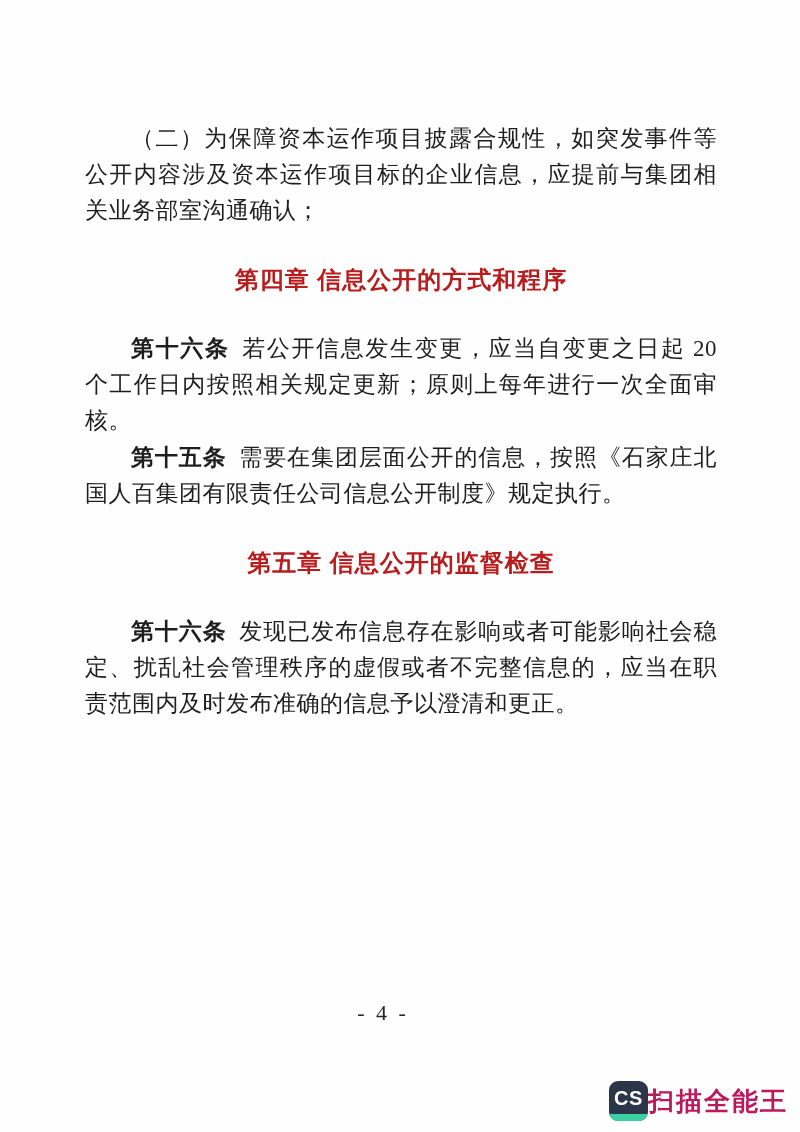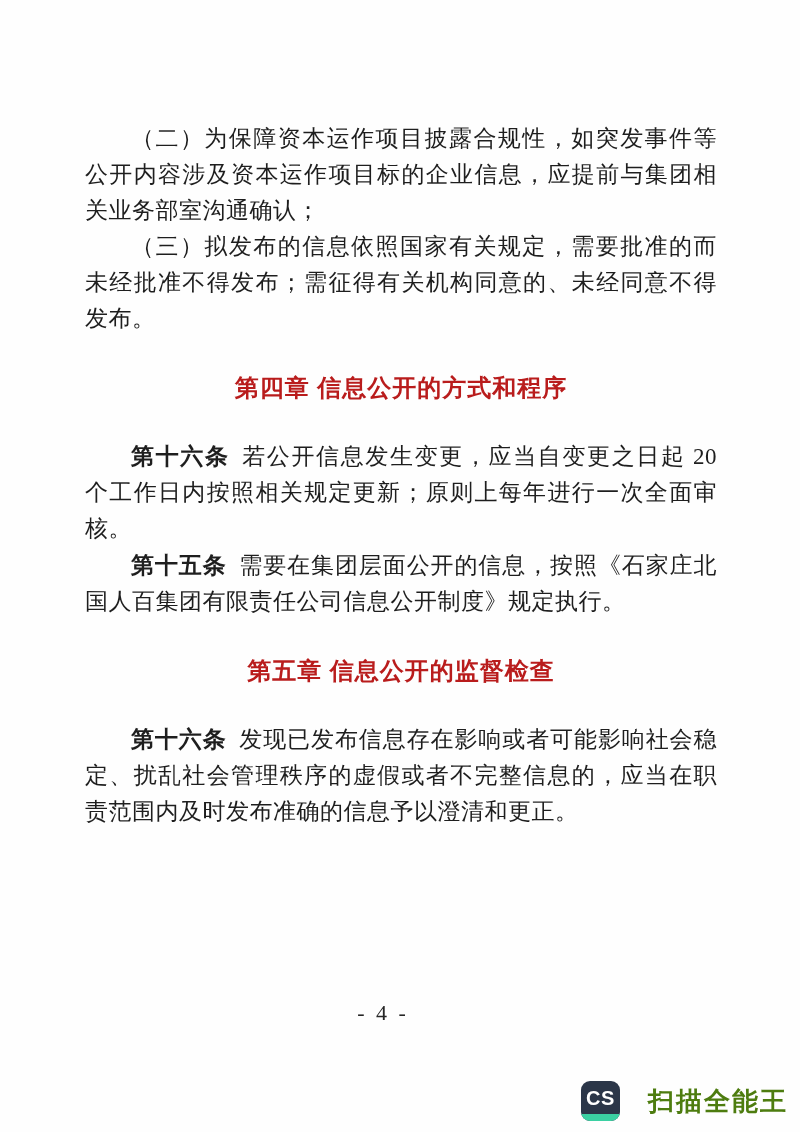--- a/index.html
+++ b/index.html
@@ -55,21 +55,21 @@
     font-size: 22px;
     letter-spacing: 3px;
     color: #262626;
   }
   .watermark {
     position: absolute;
     right: 12px;
     bottom: 11px;
     display: flex;
     align-items: center;
-    gap: 28px;
+    gap: 0;
   }
   .cs-logo {
     position: relative;
     width: 39px;
     height: 40px;
     border-radius: 9px;
     background: #2b3648;
     overflow: hidden;
     display: flex;
     align-items: center;
@@ -89,33 +89,32 @@
     right: 0;
     bottom: 0;
     height: 7px;
     background: #3bd0a2;
   }
   .cs-brand {
     font-family: Liberation Serif, serif;
     font-weight: 700;
     font-size: 26px;
     letter-spacing: 2px;
-    color: #4d7c0f;
+    color: #be185d;
   }
 </style>
 </head>
 <body>
 
 <div class="page">
 
   <main class="doc">
 
     <p class="para">（二）为保障资本运作项目披露合规性，如突发事件等公开内容涉及资本运作项目标的企业信息，应提前与集团相关业务部室沟通确认；</p>
 
-    <p class="para">（三）拟发布的信息依照国家有关规定，需要批准的而未经批准不得发布；需征得有关机构同意的、未经同意不得发布。</p>
 
     <h2 class="chapter">第四章 信息公开的方式和程序</h2>
 
 
 
     <p class="para">
       <span class="lead">第十六条</span><span>若公开信息发生变更，应当自变更之日起 20 个工作日内按照相关规定更新；原则上每年进行一次全面审核。</span>
     </p>
 
     <p class="para">

